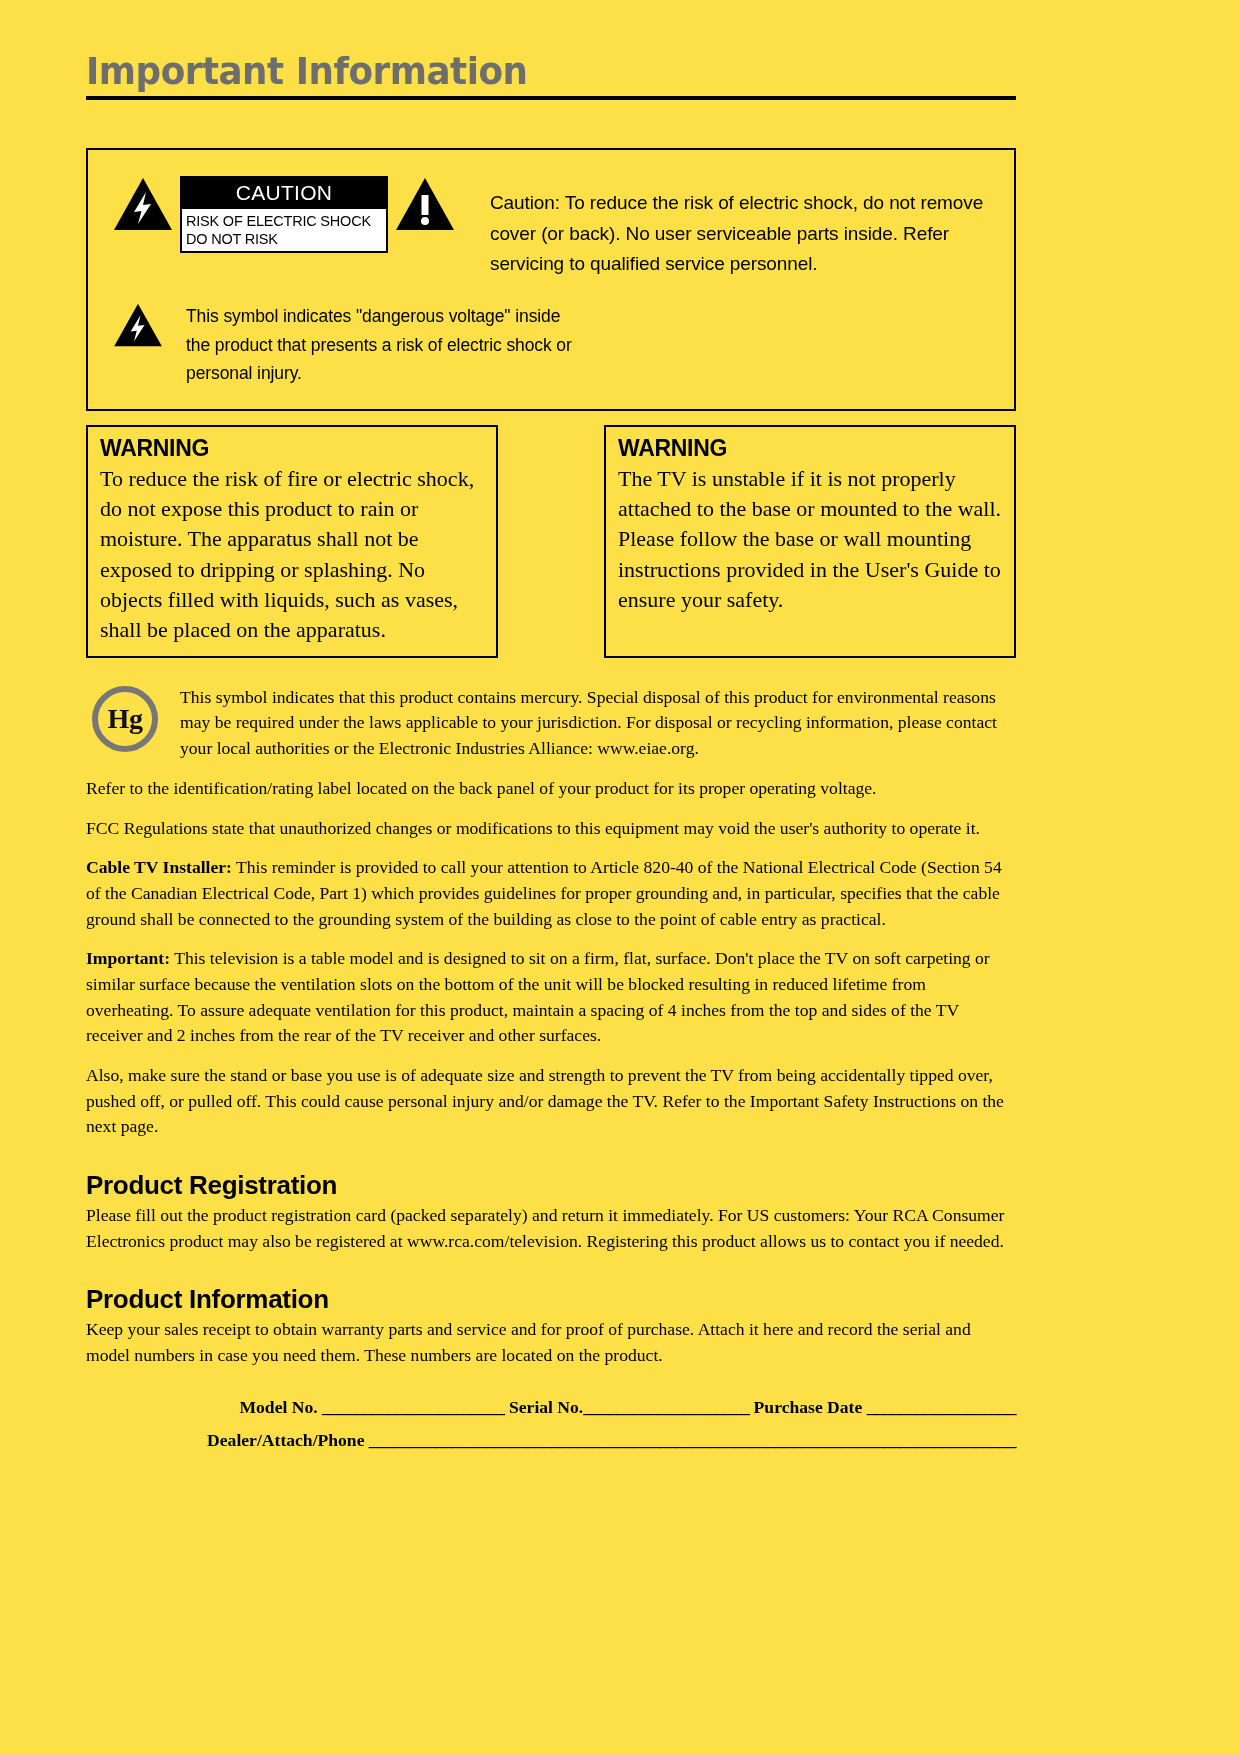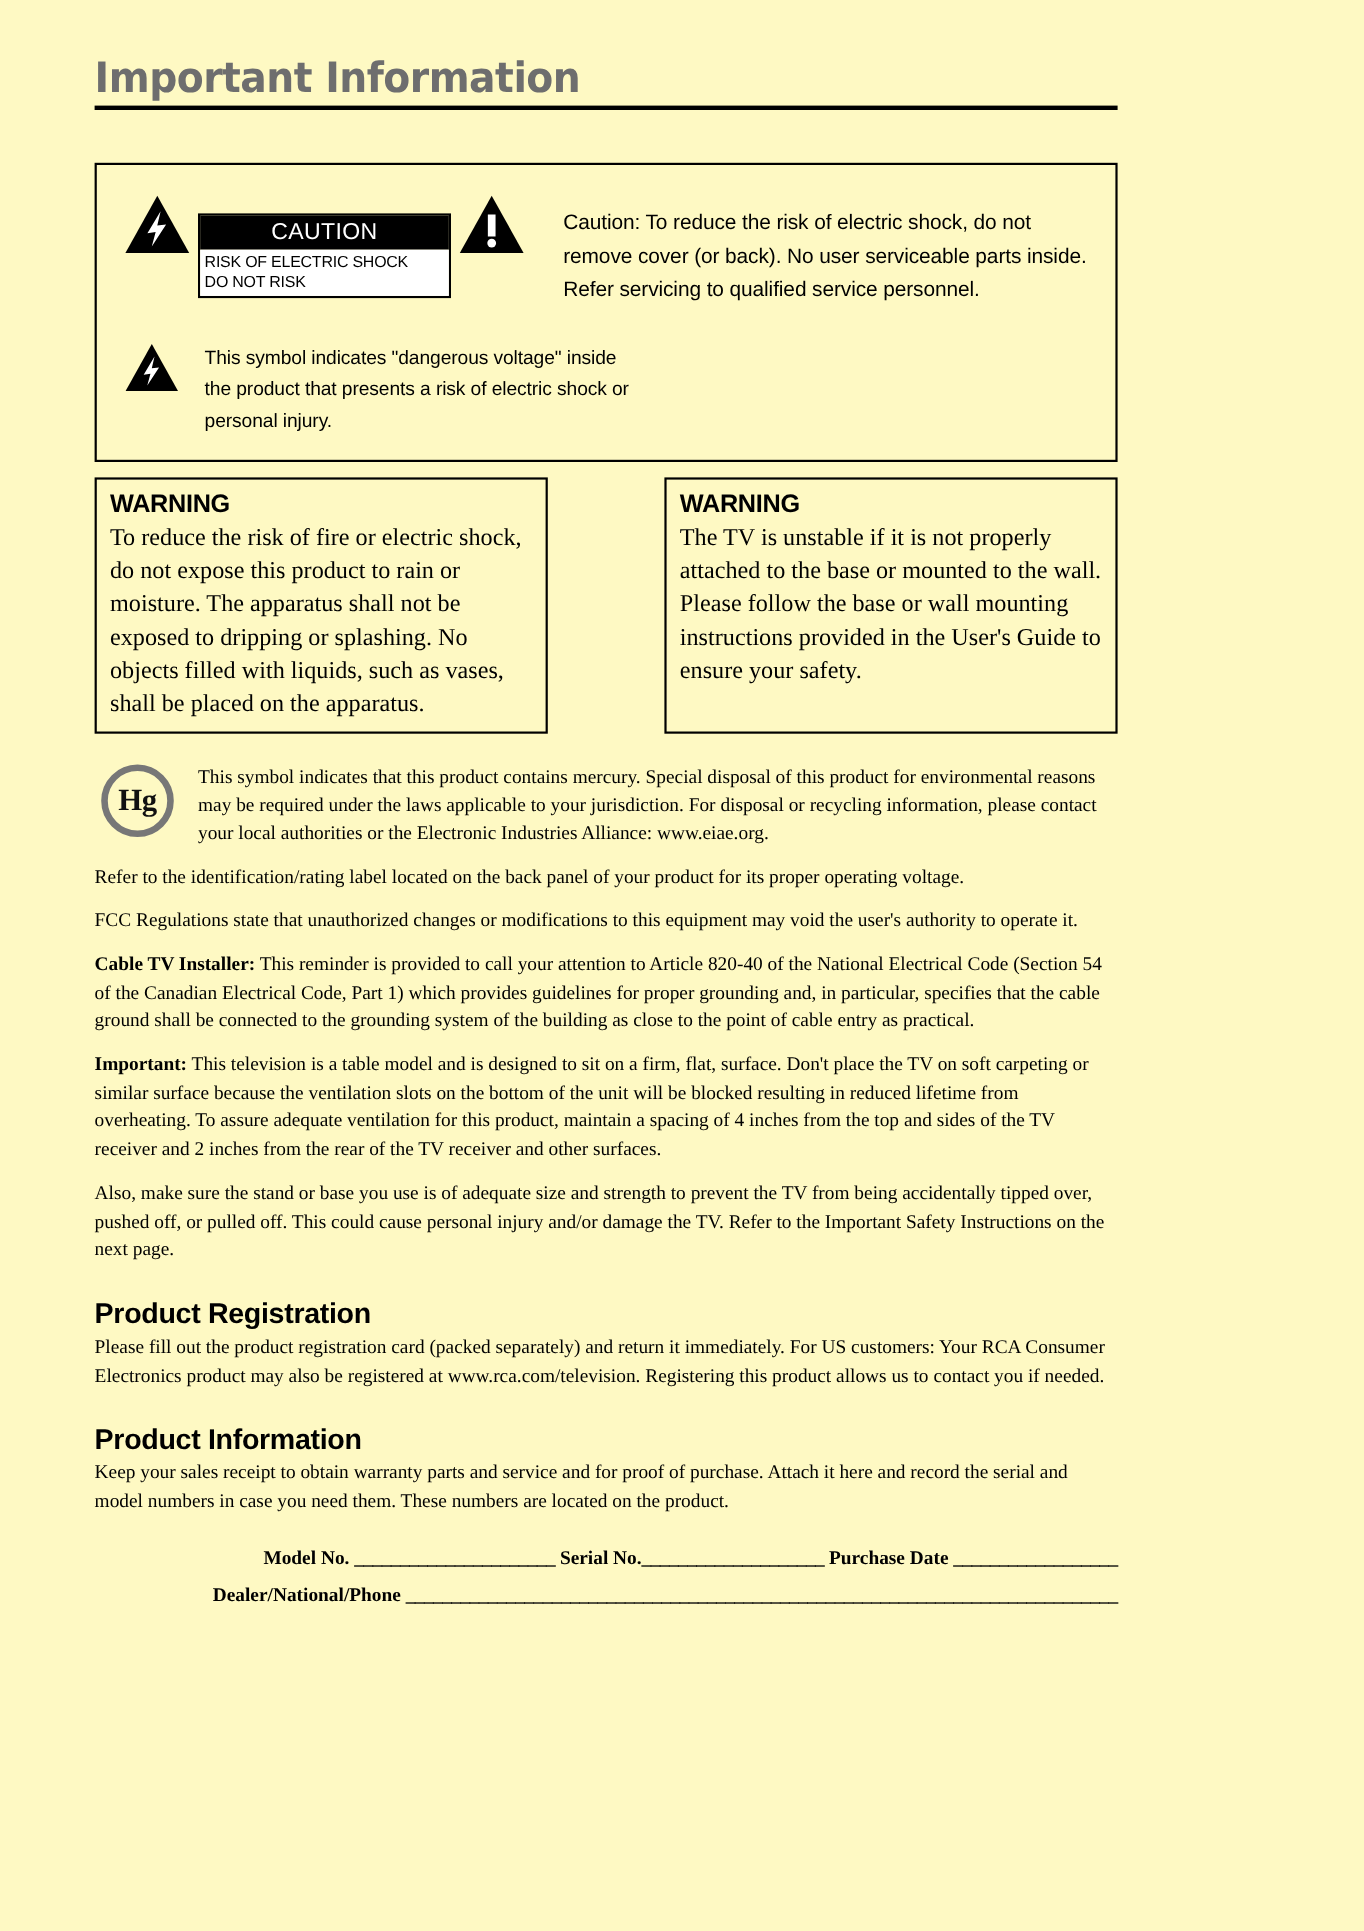--- a/index.html
+++ b/index.html
@@ -4,21 +4,21 @@
 <style>
   html, body {
     margin: 0;
     padding: 0;
     background: #ffffff;
   }
   .page {
     position: relative;
     width: 1240px;
     height: 1755px;
-    background: #fef9c3;
+    background: #fde047;
     box-sizing: border-box;
     padding: 16px;
     overflow: hidden;
   }
   .inner {
     position: absolute;
     left: 86px;
     top: 0;
     width: 930px;
   }
@@ -64,23 +64,23 @@
 
   
   .tri {
     position: relative;
     display: inline-block;
   }
   .tri svg { display: block; }
 
   .caution-plate {
     border: 2px solid #000;
-    width: 230px;
-    box-sizing: border-box;
-    margin: 18px 6px;
+    width: 208px;
+    box-sizing: border-box;
+    margin: 0 6px;
   }
   .caution-plate .band {
     background: #000;
     color: #fff;
     font-family: "Liberation Sans", sans-serif;
     font-size: 21px;
     text-align: center;
     padding: 3px 0 4px 0;
     letter-spacing: 0.3px;
   }
@@ -306,17 +306,17 @@
     <div class="para">Also, make sure the stand or base you use is of adequate size and strength to prevent the TV from being accidentally tipped over, pushed off, or pulled off. This could cause personal injury and/or damage the TV. Refer to the Important Safety Instructions on the next page.</div>
 
     <div class="sec-head">Product Registration</div>
     <div class="para" style="margin-top:2px;">Please fill out the product registration card (packed separately) and return it immediately.  For US customers: Your RCA Consumer Electronics product may also be registered at www.rca.com/television. Registering this product allows us to contact you if needed.</div>
 
     <div class="sec-head">Product Information</div>
     <div class="para" style="margin-top:2px;">Keep your sales receipt to obtain warranty parts and service and for proof of purchase. Attach it here and record the serial and model numbers in case you need them. These numbers are located on the product.</div>
 
     <div class="form-block">
       <div class="form-line"><span>Model No. </span><span class="rule">______________________</span><span>  Serial No.</span><span class="rule">____________________</span><span>  Purchase Date </span><span class="rule">__________________</span></div>
-      <div class="form-line"><span>Dealer/National/Phone </span><span class="rule">______________________________________________________________________________</span></div>
+      <div class="form-line"><span>Dealer/Attach/Phone </span><span class="rule">______________________________________________________________________________</span></div>
     </div>
 
   </div>
 </div>
 
 </body></html>

